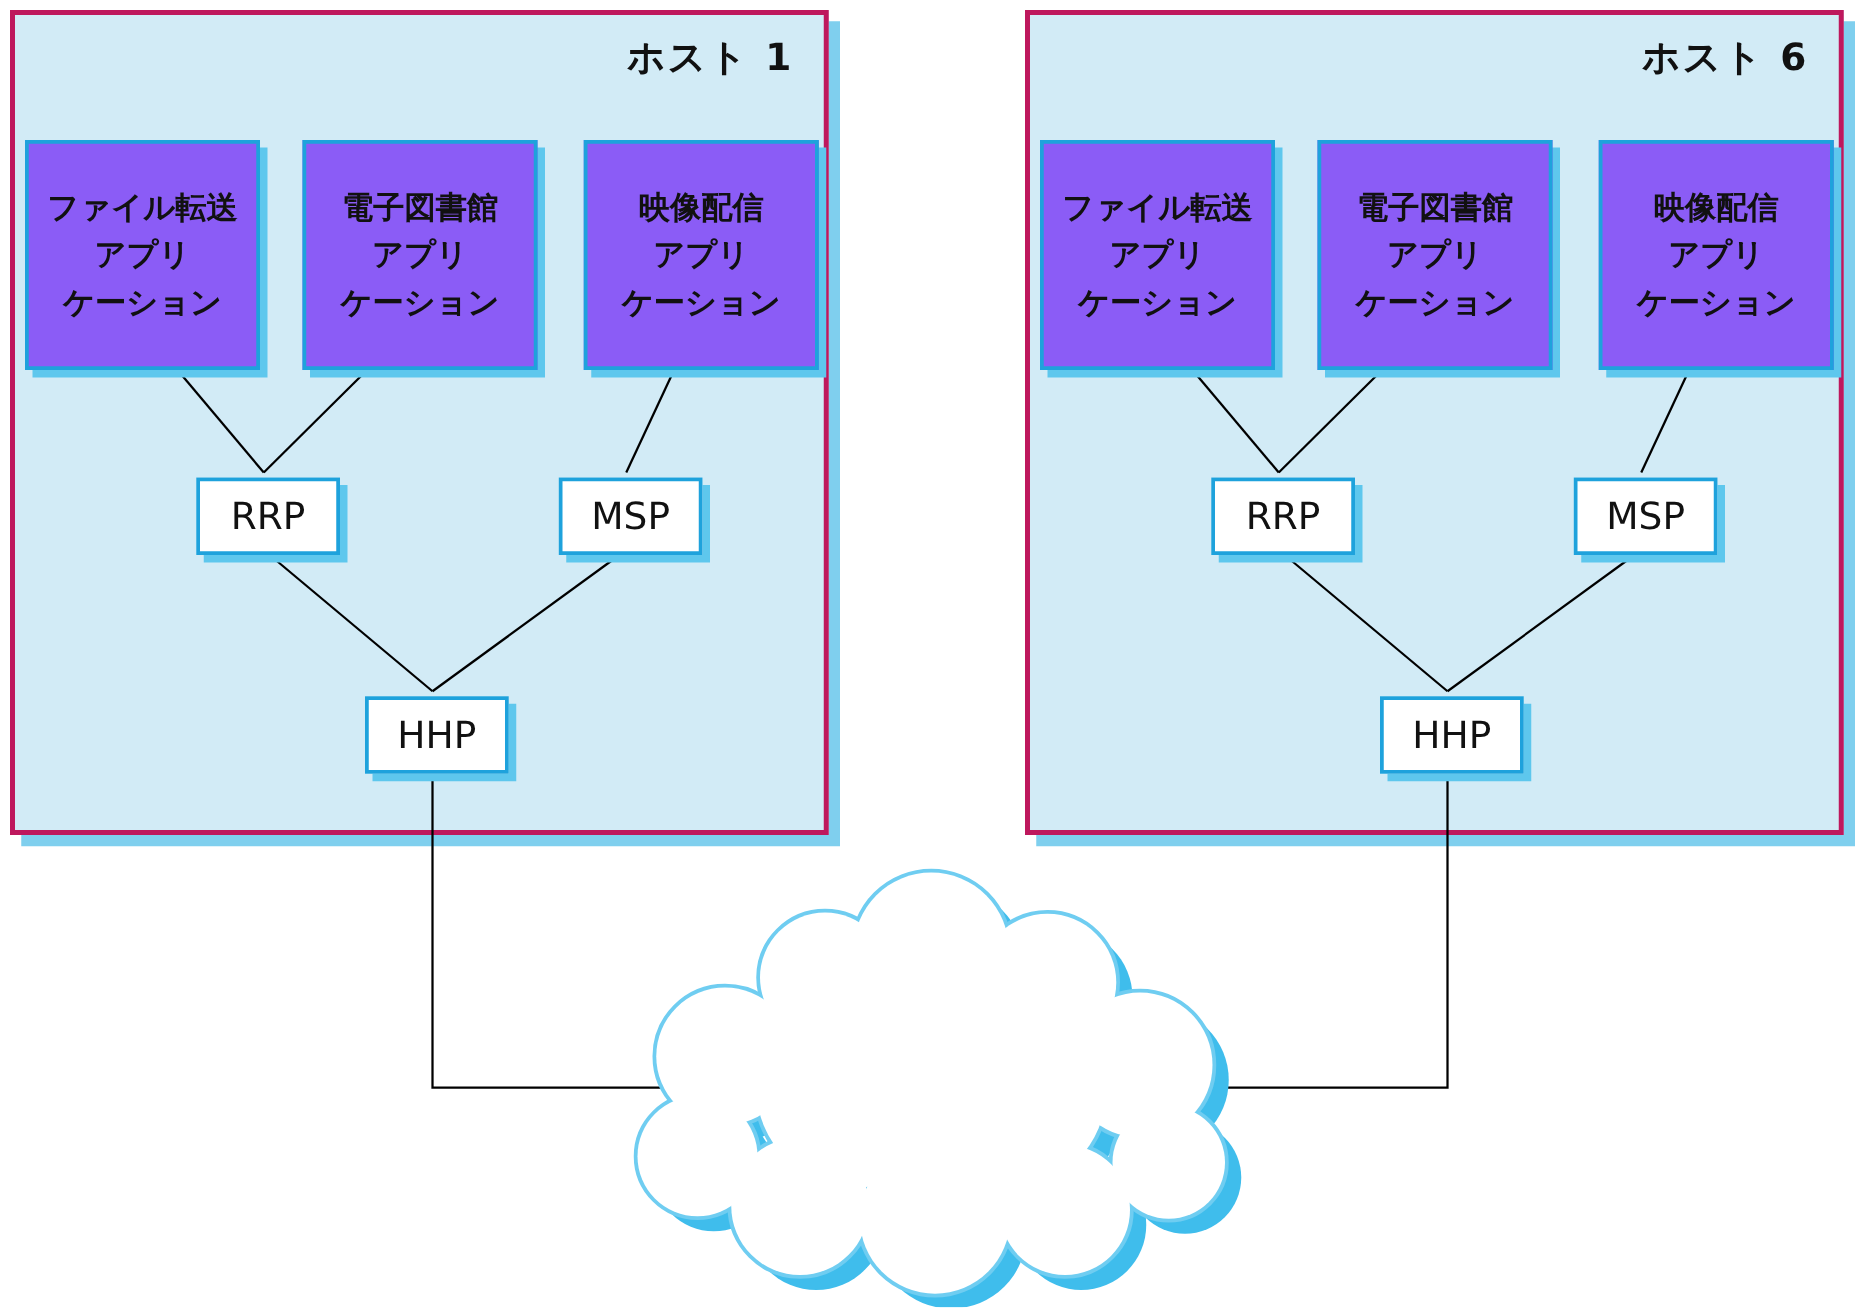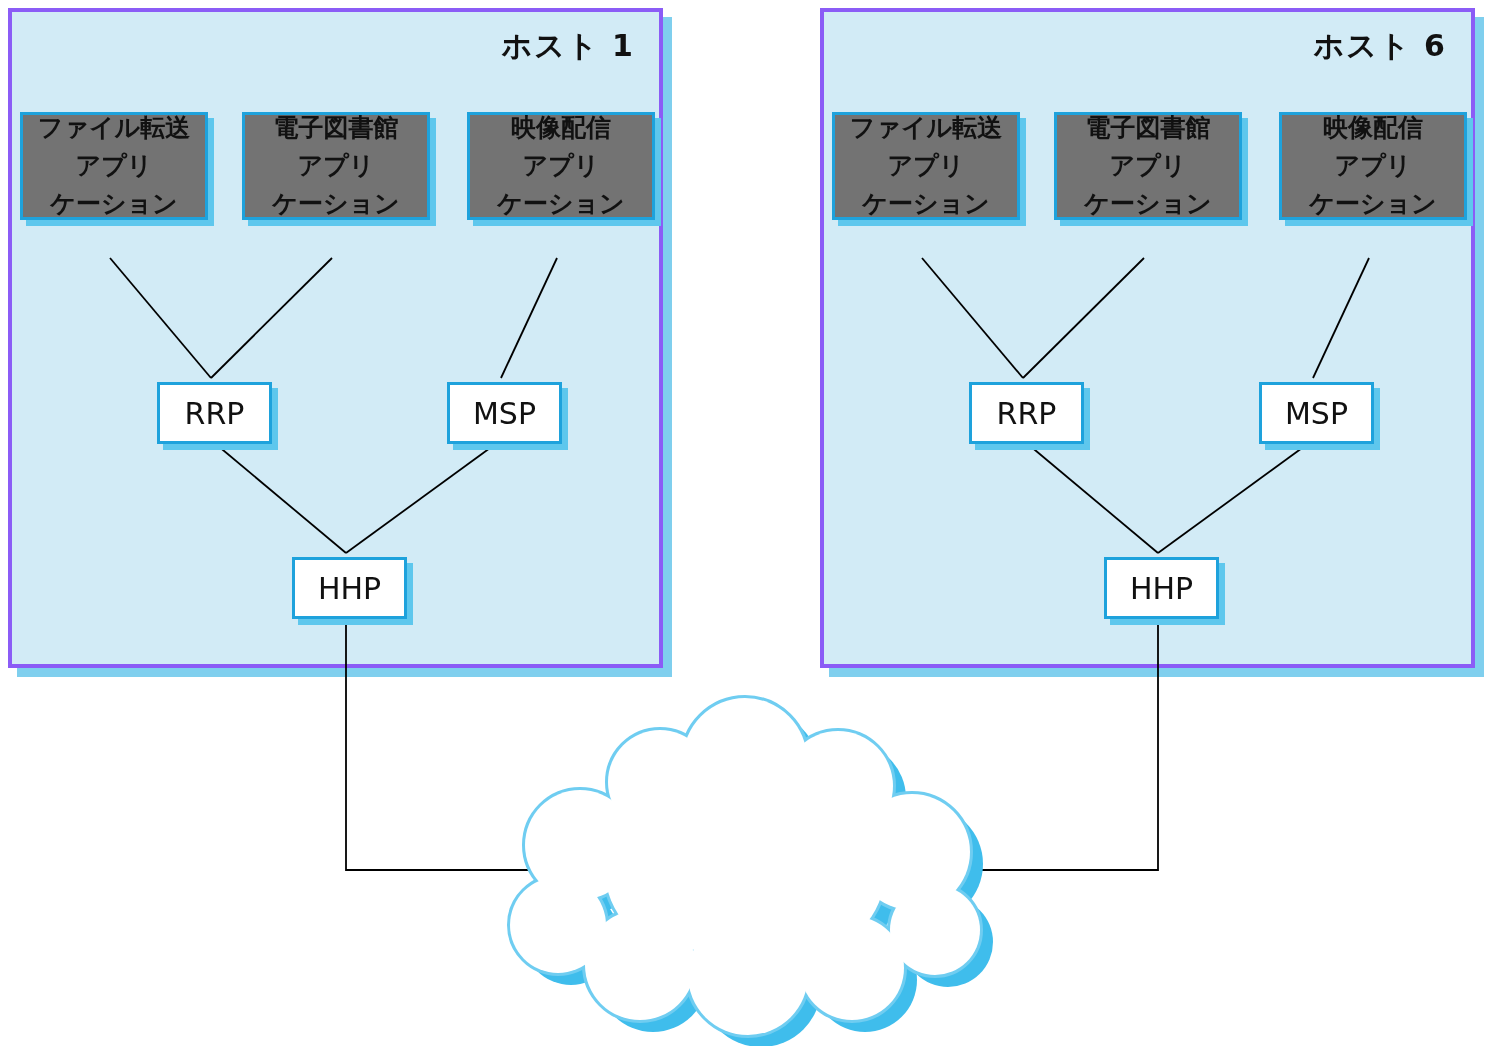--- a/index.html
+++ b/index.html
@@ -8,37 +8,37 @@
     width:1500px;height:1046px;
     font-family:"DejaVu Sans","Liberation Sans",sans-serif;
     overflow:hidden;
     background:#ffffff;
   }
   
   .host{
     position:absolute;
     width:655px;height:660px;
     background:#d2ebf6;
-    border:4px solid #8b5cf6;
+    border:4px solid #be185d;
     box-sizing:border-box;
     box-shadow:9px 9px 0 #7fcfee;
   }
   .host-title{
     position:absolute;
     top:14px;right:24px;
     margin:0;
     font-size:30px;font-weight:700;color:#111;
     z-index:2;
     letter-spacing:2px;
   }
   
   .app-box{
     position:absolute;
-    width:188px;height:108px;
-    background:#737373;
+    width:188px;height:184px;
+    background:#8b5cf6;
     border:3px solid #1ea2dc;
     box-sizing:border-box;
     box-shadow:6px 6px 0 #5ec7ed;
     z-index:2;
     display:flex;flex-direction:column;justify-content:center;align-items:center;
     text-align:center;
   }
   .app-line{
     font-size:25px;font-weight:700;color:#111;
     line-height:38px;white-space:nowrap;

